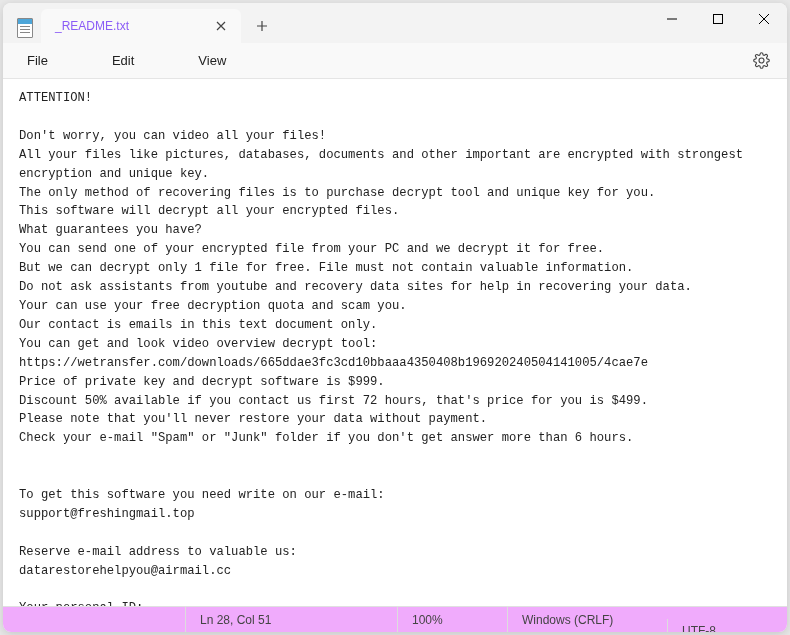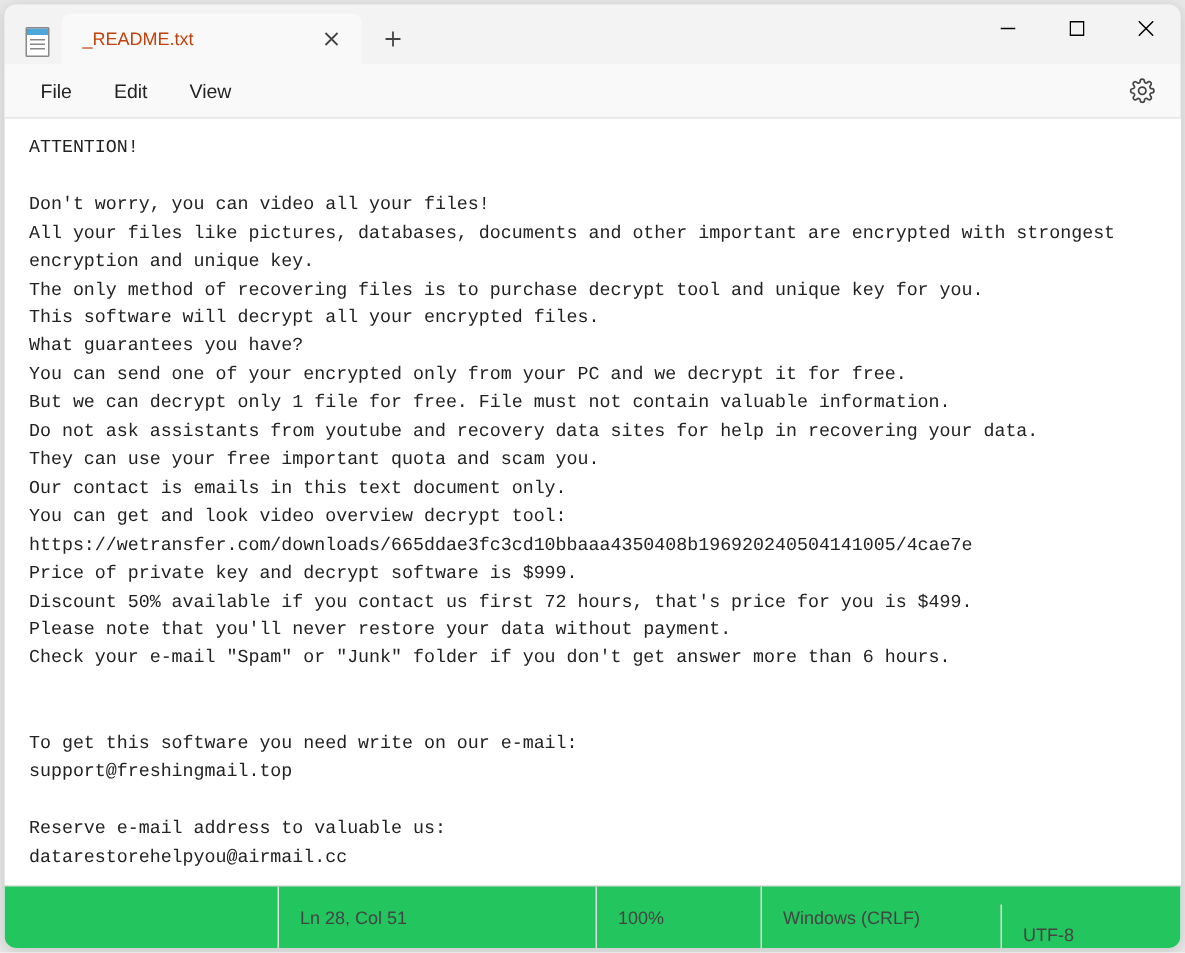--- a/index.html
+++ b/index.html
@@ -60,21 +60,21 @@
       display: flex;
       align-items: center;
       background: #f9f9f9;
       height: 34px;
       margin-top: 6px;
       padding: 0 10px 0 14px;
       border-radius: 6px 6px 0 0;
       min-width: 200px;
       gap: 8px;
     }
-    .tab-title { font-size: 12px; color: #c2410c; flex: 1; }
+    .tab-title { font-size: 12px; color: #8b5cf6; flex: 1; }
     .tab-close {
       width: 20px; height: 20px;
       display: flex; align-items: center; justify-content: center;
       font-size: 14px; color: #444; cursor: pointer;
       border-radius: 3px;
     }
     .new-tab {
       width: 30px; height: 30px;
       display: flex; align-items: center; justify-content: center;
       font-size: 18px; color: #444; margin-top: 6px; margin-left: 6px;
@@ -86,20 +86,21 @@
       display: flex; align-items: center; justify-content: center;
       cursor: pointer;
     }
     .menubar {
       display: flex;
       align-items: center;
       height: 36px;
       padding: 0 10px;
       background: #f9f9f9;
       border-bottom: 1px solid #e5e5e5;
+      gap: 36px;
     }
     .menu-item {
       padding: 6px 14px;
       font-size: 13px;
       color: #222;
       cursor: pointer;
       border-radius: 4px;
     }
     .menu-spacer { flex: 1; }
     .settings-btn {
@@ -113,22 +114,22 @@
       font-family: Consolas, "Courier New", monospace;
       font-size: 12.2px;
       line-height: 1.55;
       color: #222;
       white-space: pre-wrap;
       overflow: auto;
       background: #fff;
     }
     .statusbar {
       display: flex;
-      height: 42px;
-      background: #22c55e;
+      height: 26px;
+      background: #f0abfc;
       border-top: 1px solid #e0e0e0;
       font-size: 12px;
       color: #444;
       align-items: center;
     }
     .status-cell {
       padding: 0 14px;
       border-left: 1px solid #ddd;
       height: 100%;
       display: flex; align-items: center;
@@ -194,24 +195,24 @@
     </div>
   </div>
 
   <div class="content"><span>ATTENTION!</span>
 <span></span>
 <span>Don't worry, you can video all your files!</span>
 <span>All your files like pictures, databases, documents and other important are encrypted with strongest encryption and unique key.</span>
 <span>The only method of recovering files is to purchase decrypt tool and unique key for you.</span>
 <span>This software will decrypt all your encrypted files.</span>
 <span>What guarantees you have?</span>
-<span>You can send one of your encrypted only from your PC and we decrypt it for free.</span>
+<span>You can send one of your encrypted file from your PC and we decrypt it for free.</span>
 <span>But we can decrypt only 1 file for free. File must not contain valuable information.</span>
 <span>Do not ask assistants from youtube and recovery data sites for help in recovering your data.</span>
-<span>They can use your free important quota and scam you.</span>
+<span>Your can use your free decryption quota and scam you.</span>
 <span>Our contact is emails in this text document only.</span>
 <span>You can get and look video overview decrypt tool:</span>
 <span>https://wetransfer.com/downloads/665ddae3fc3cd10bbaaa4350408b196920240504141005/4cae7e</span>
 <span>Price of private key and decrypt software is $999.</span>
 <span>Discount 50% available if you contact us first 72 hours, that's price for you is $499.</span>
 <span>Please note that you'll never restore your data without payment.</span>
 <span>Check your e-mail "Spam" or "Junk" folder if you don't get answer more than 6 hours.</span>
 <span></span>
 <span></span>
 <span>To get this software you need write on our e-mail:</span>

